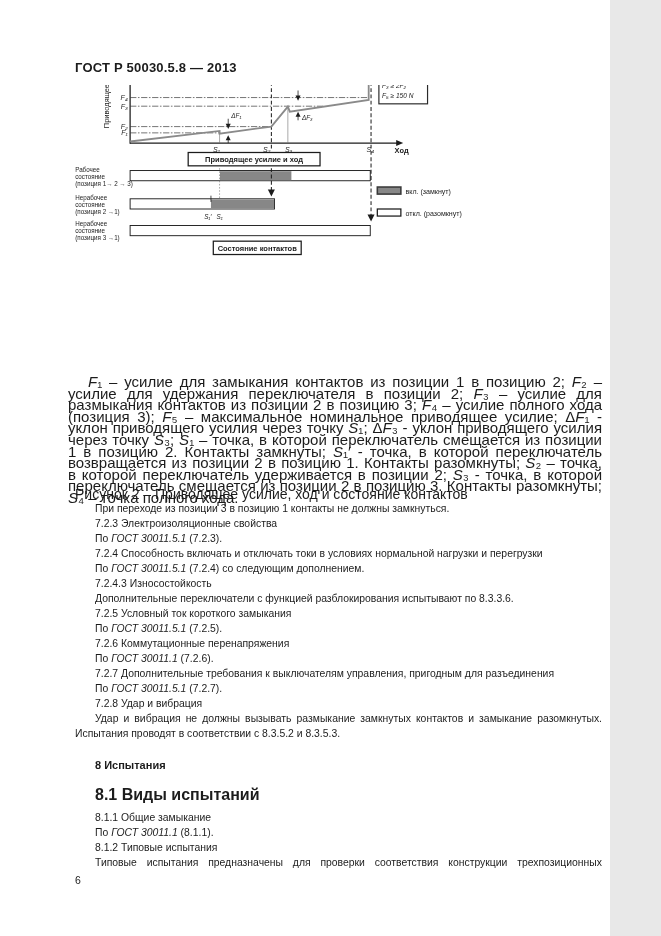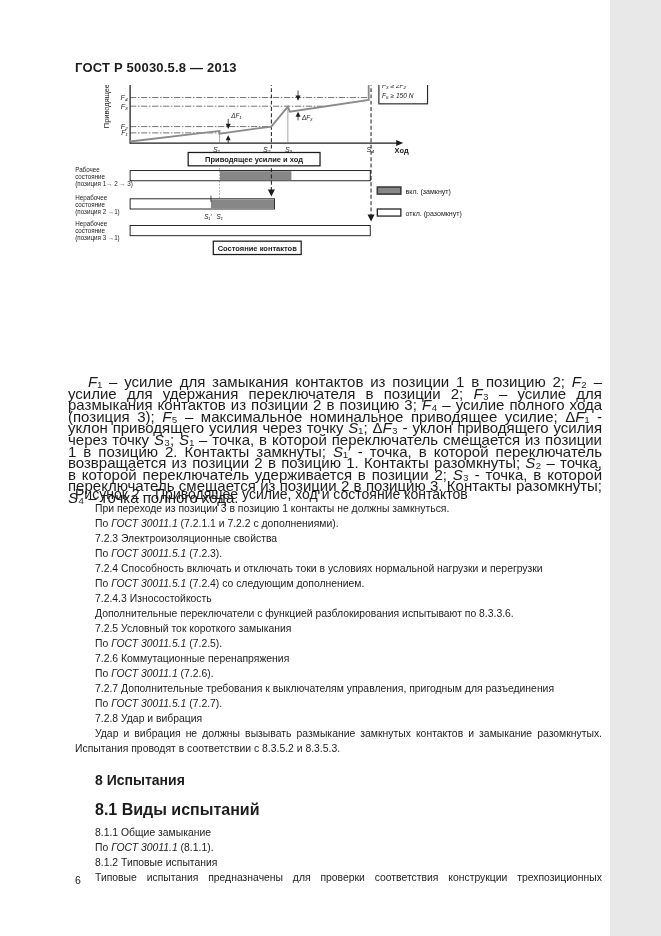--- a/index.html
+++ b/index.html
@@ -8,21 +8,21 @@
   .hdr{position:absolute;left:75px;top:60px;font-size:13px;font-weight:bold;letter-spacing:.2px;}
   svg text{font-family:"Liberation Sans",sans-serif;fill:#1c1c1c;}
   .fig-svg{position:absolute;left:75px;top:85px;}
   .desc{position:absolute;left:68px;top:376px;width:534px;font-size:15px;line-height:11.6px;
         text-align:justify;text-indent:20px;}
   .caption{position:absolute;left:75px;top:486px;width:527px;font-size:14px;text-align:left;}
   .bodytxt{position:absolute;left:75px;top:501px;width:527px;font-size:10.4px;line-height:15px;}
   .bodytxt .ln{text-indent:20px;}
   .bodytxt .bold{font-weight:bold;}
   .bodytxt .para{text-indent:20px;text-align:justify;}
-  .bodytxt .h8{font-size:14px;font-weight:bold;margin:17px 0 14px 0;text-indent:20px;}
+  .bodytxt .h8{font-size:11px;font-weight:bold;margin:17px 0 14px 0;text-indent:20px;}
   .bodytxt .h81{font-size:16px;font-weight:bold;margin:0 0 8px 0;text-indent:20px;}
   .bodytxt .stretch{text-align:justify;text-align-last:justify;text-indent:20px;}
   .pagenum{position:absolute;left:75px;top:874px;font-size:10.5px;}
 </style>
 </head>
 <body>
 
 <div class="page">
 
   <div class="hdr">ГОСТ Р 50030.5.8 — 2013</div>
@@ -152,21 +152,20 @@
     </g>
     </svg>
   </svg>
 
   <div class="desc"><i>F</i>₁ – усилие для замыкания контактов из позиции 1 в позицию 2; <i>F</i>₂ – усилие для удержания переключателя в позиции 2; <i>F</i>₃ – усилие для размыкания контактов из позиции 2 в позицию 3; <i>F</i>₄ – усилие полного хода (позиция 3); <i>F</i>₅ – максимальное номинальное приводящее усилие;  Δ<i>F</i>₁  - уклон приводящего усилия через точку <i>S</i>₁; Δ<i>F</i>₃ - уклон приводящего усилия через точку <i>S</i>₃;  <i>S</i>₁ – точка, в которой переключатель смещается из позиции 1 в позицию 2. Контакты замкнуты; <i>S</i>₁′ - точка, в которой переключатель возвращается из позиции 2 в позицию 1. Контакты разомкнуты; <i>S</i>₂ – точка, в которой переключатель удерживается в позиции 2; <i>S</i>₃ - точка, в которой переключатель смещается из позиции 2 в позицию 3. Контакты разомкнуты; <i>S</i>₄ – точка полного хода.</div>
 
   <div class="caption">Рисунок 2 – Приводящее усилие, ход и состояние контактов</div>
 
   <div class="bodytxt">
     <div class="ln">При переходе из позиции 3 в позицию 1 контакты не должны замкнуться.</div>
-    <div class="ln">По <i>ГОСТ 30011.1</i> (7.2.1.1 и 7.2.2 с дополнениями).</div>
     <div class="ln">7.2.3 Электроизоляционные свойства</div>
     <div class="ln">По <i>ГОСТ 30011.5.1</i> (7.2.3).</div>
     <div class="ln">7.2.4 Способность включать и отключать токи в условиях нормальной нагрузки и перегрузки</div>
     <div class="ln">По <i>ГОСТ 30011.5.1</i> (7.2.4) со следующим дополнением.</div>
     <div class="ln">7.2.4.3 Износостойкость</div>
     <div class="ln">Дополнительные переключатели с функцией разблокирования испытывают по 8.3.3.6.</div>
     <div class="ln">7.2.5 Условный ток короткого замыкания</div>
     <div class="ln">По <i>ГОСТ 30011.5.1</i> (7.2.5).</div>
     <div class="ln">7.2.6 Коммутационные перенапряжения</div>
     <div class="ln">По <i>ГОСТ 30011.1</i> (7.2.6).</div>

